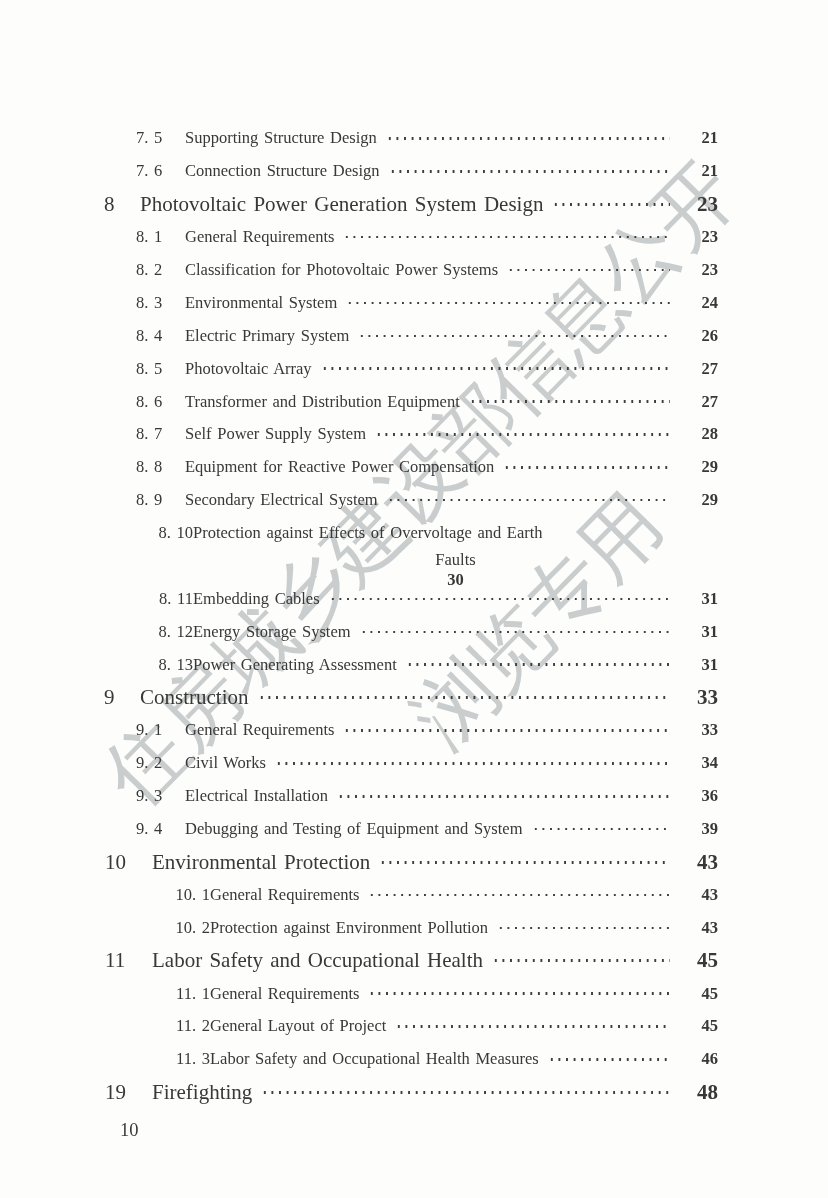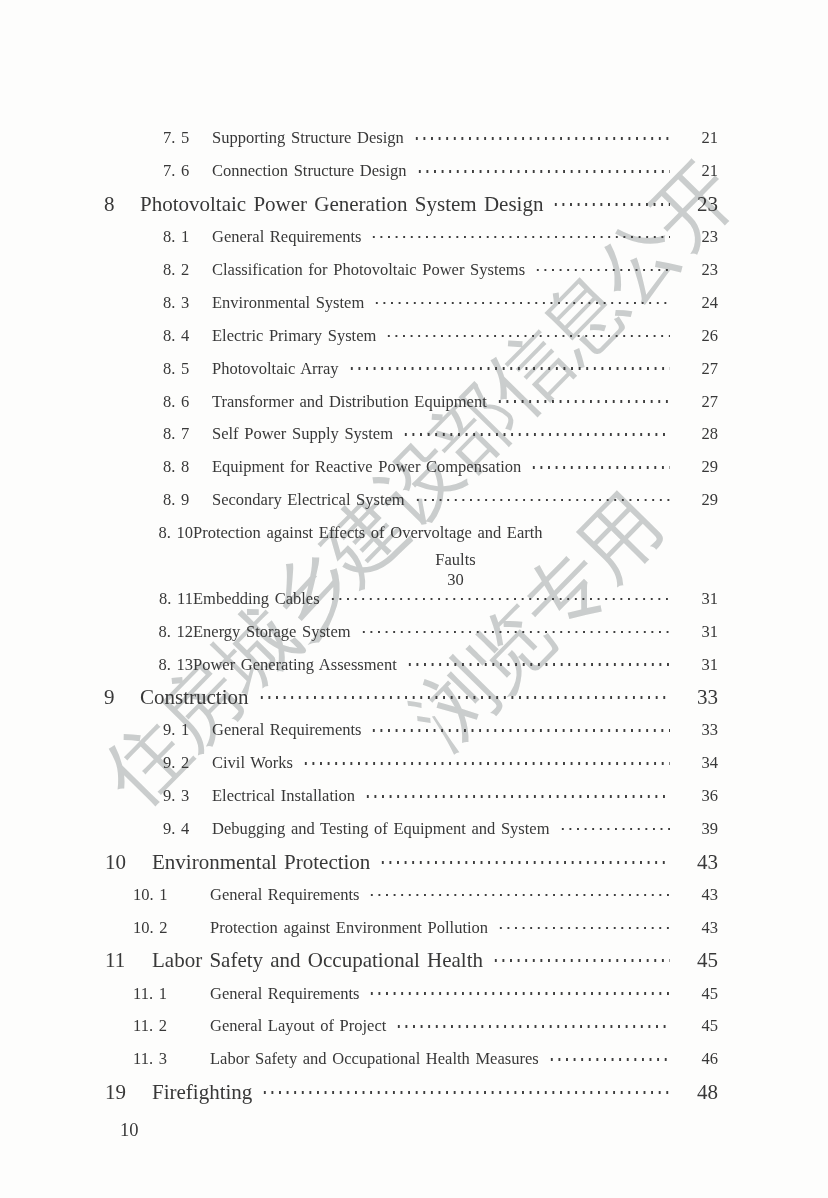--- a/index.html
+++ b/index.html
@@ -45,32 +45,32 @@
   .row .title { flex:0 0 auto; white-space:nowrap; }
   .row .leader {
     flex:1 1 auto;
     height:1em;
     margin:0 10px 0 9px;
     background-image:radial-gradient(circle, #3e3e3e 1.25px, rgba(0,0,0,0) 1.4px);
     background-size:7.6px 1em;
     background-repeat:repeat-x;
     background-position:0 52%;
   }
-  .row .pagenum { flex:0 0 38px; text-align:right; }
+  .row .pagenum { flex:0 0 38px; text-align:right;font-weight:bold; }
   
   .sec1 { padding-left:104px; font-size:21px; word-spacing:2px; }
   .sec1 .num { width:36px; }
   .sec2 { padding-left:105px; font-size:21px; word-spacing:2px; }
   .sec2 .num { width:47px; }
   .sub1  { padding-left:136px; }
-  .sub1 .num  { width:49px;margin-left:27px; }
+  .sub1 .num  { width:49px; }
   .sub1w { padding-left:136px; }
   .sub1w .num { width:57px;text-align:right; }
   .sub2  { padding-left:133px; }
-  .sub2 .num  { width:77px; }
+  .sub2 .num  { width:77px;text-align:right; }
   .cont  { padding-left:193px;flex-direction:column; }
   .nopage .leader, .nopage .pagenum { visibility:hidden; }
   
   .footer-num {
     position:absolute;
     left:120px; top:1120px;
     font-size:18.5px;
     z-index:2;
   }
 </style>

